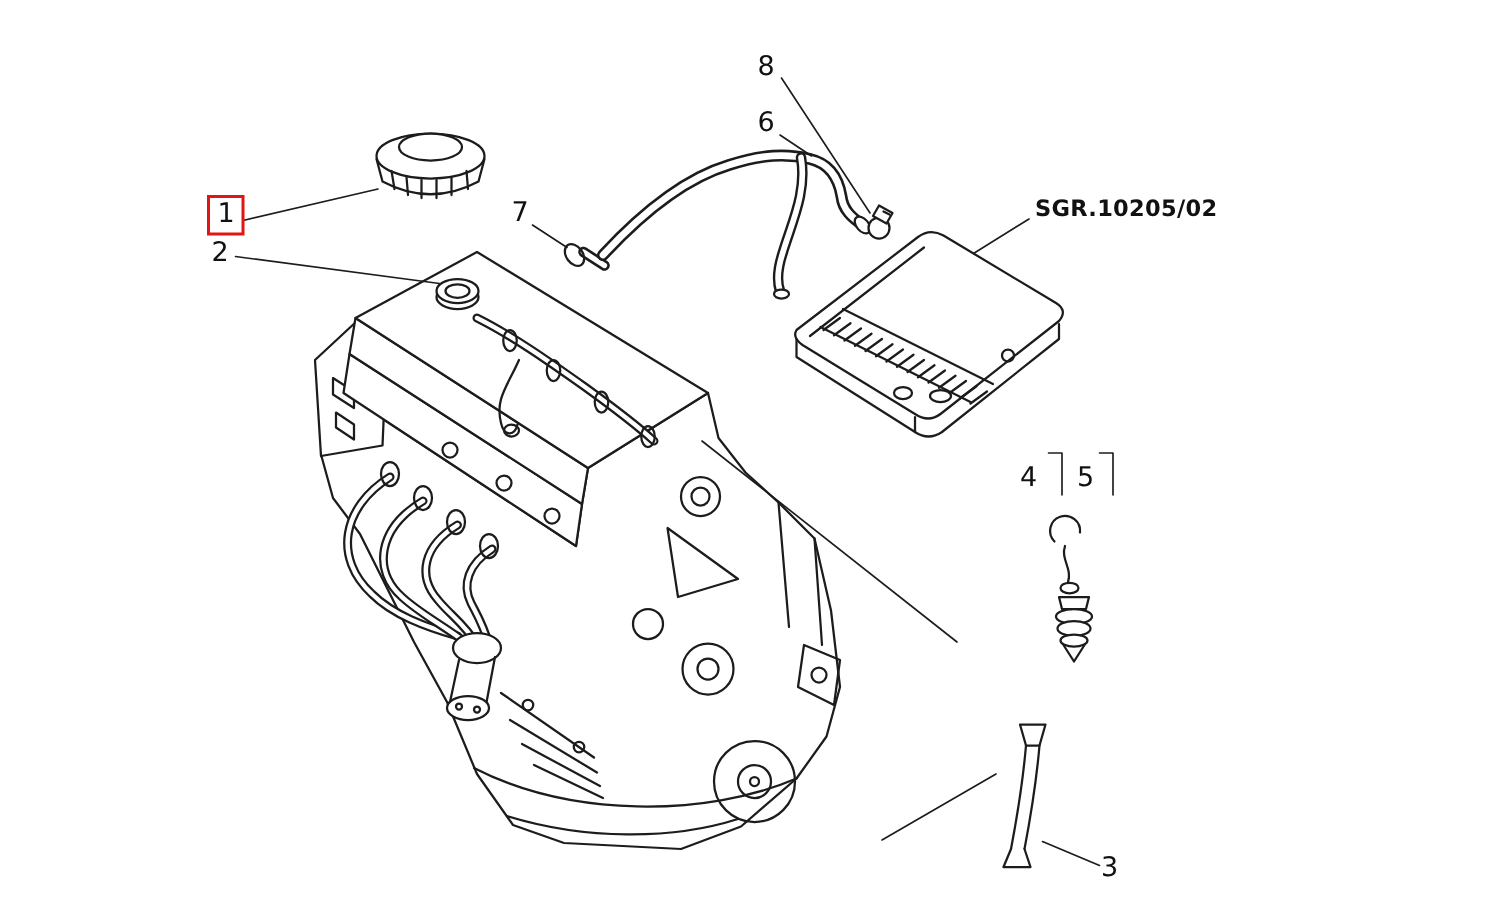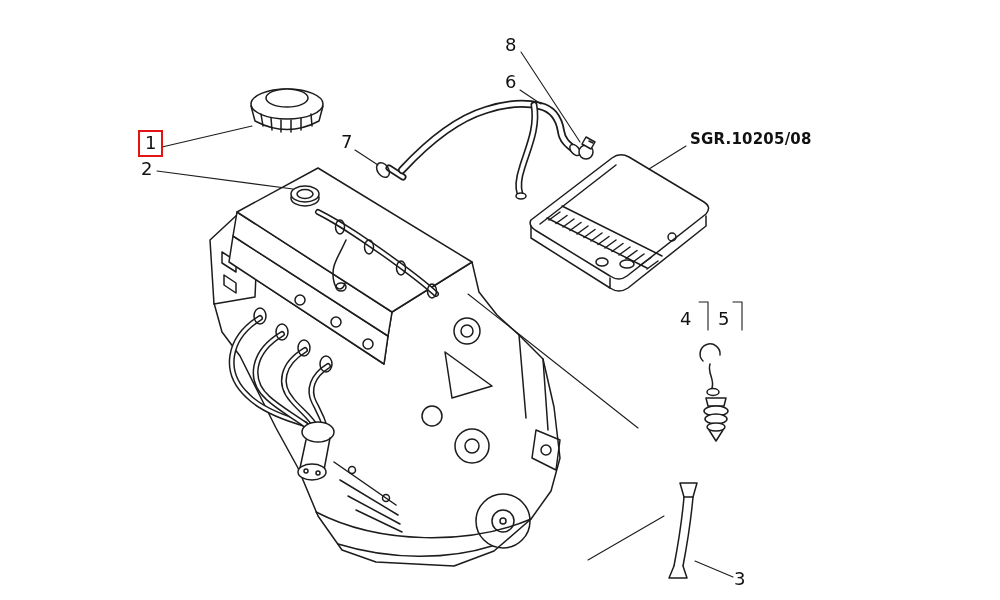--- a/index.html
+++ b/index.html
@@ -204,16 +204,16 @@
     <span>6</span>
   </div>
   <div class="co" style="left:341px;top:133px;">
     <span>7</span>
   </div>
   <div class="co" style="left:505px;top:36px;">
     <span>8</span>
   </div>
 
   <div class="code-label" style="left:690px;top:130px;">
-    <span>SGR.10205/08</span>
+    <span>SGR.10205/02</span>
   </div>
 
 </div>
 
 </body></html>

